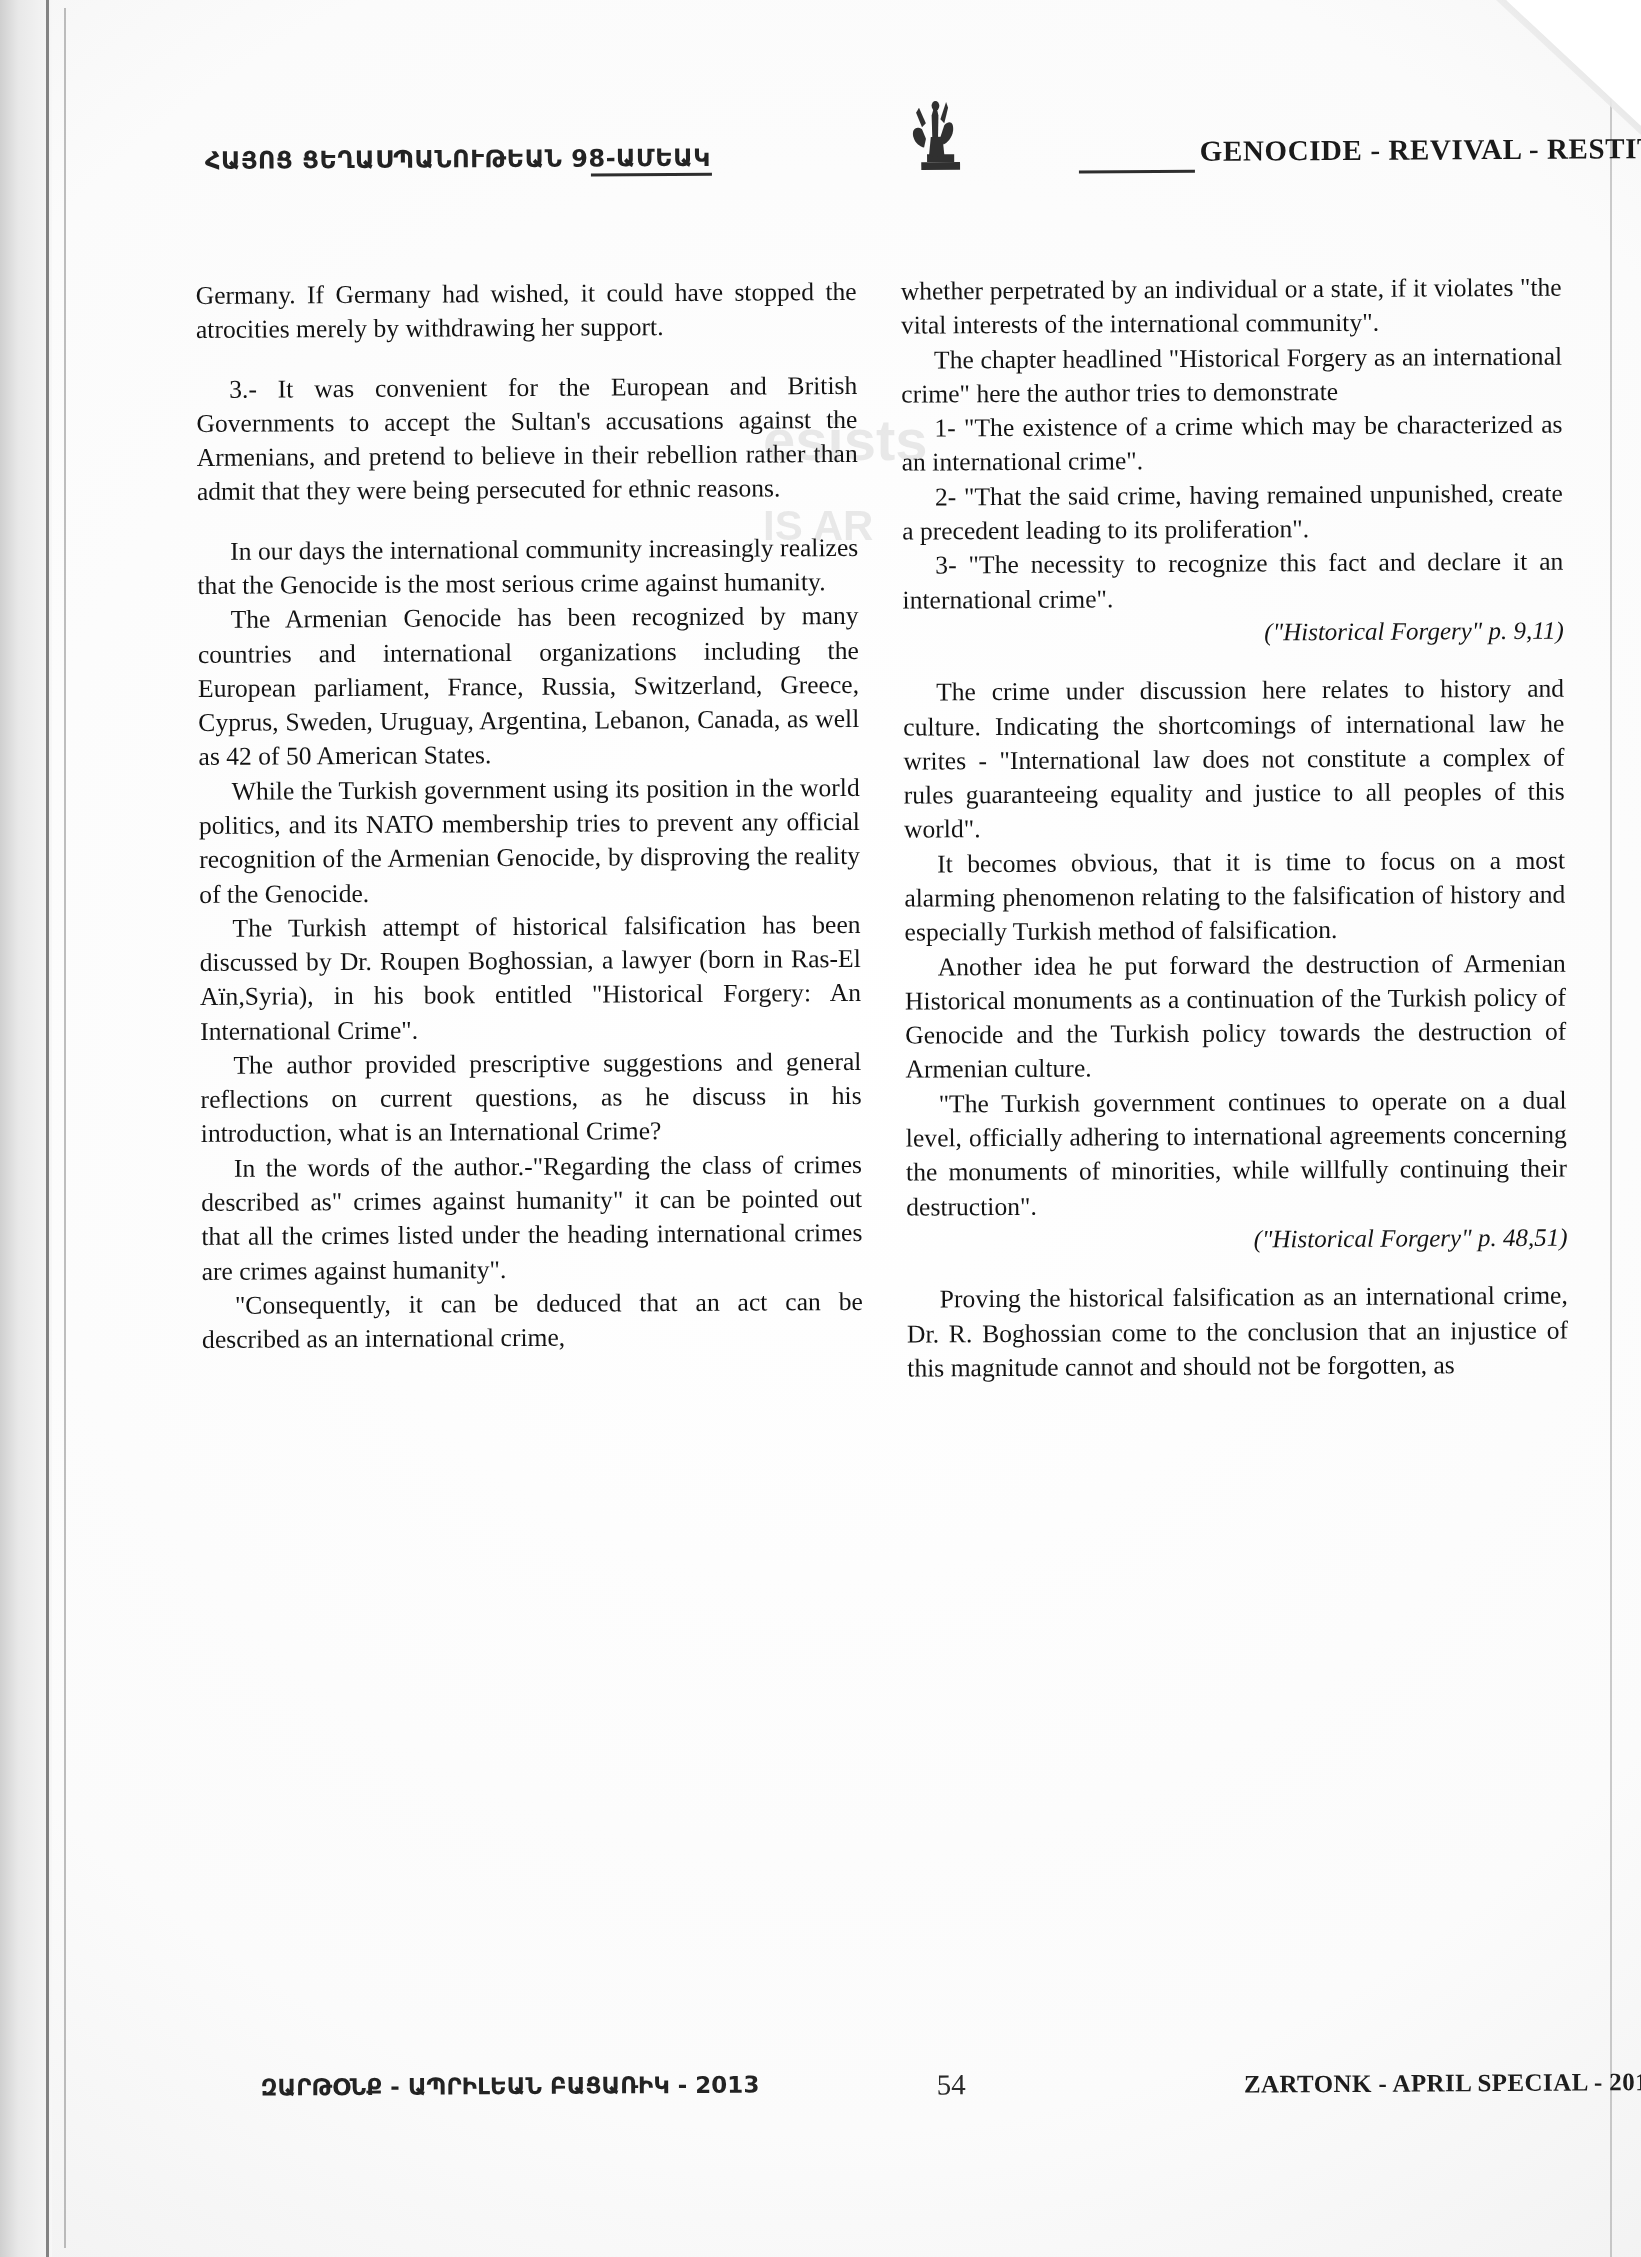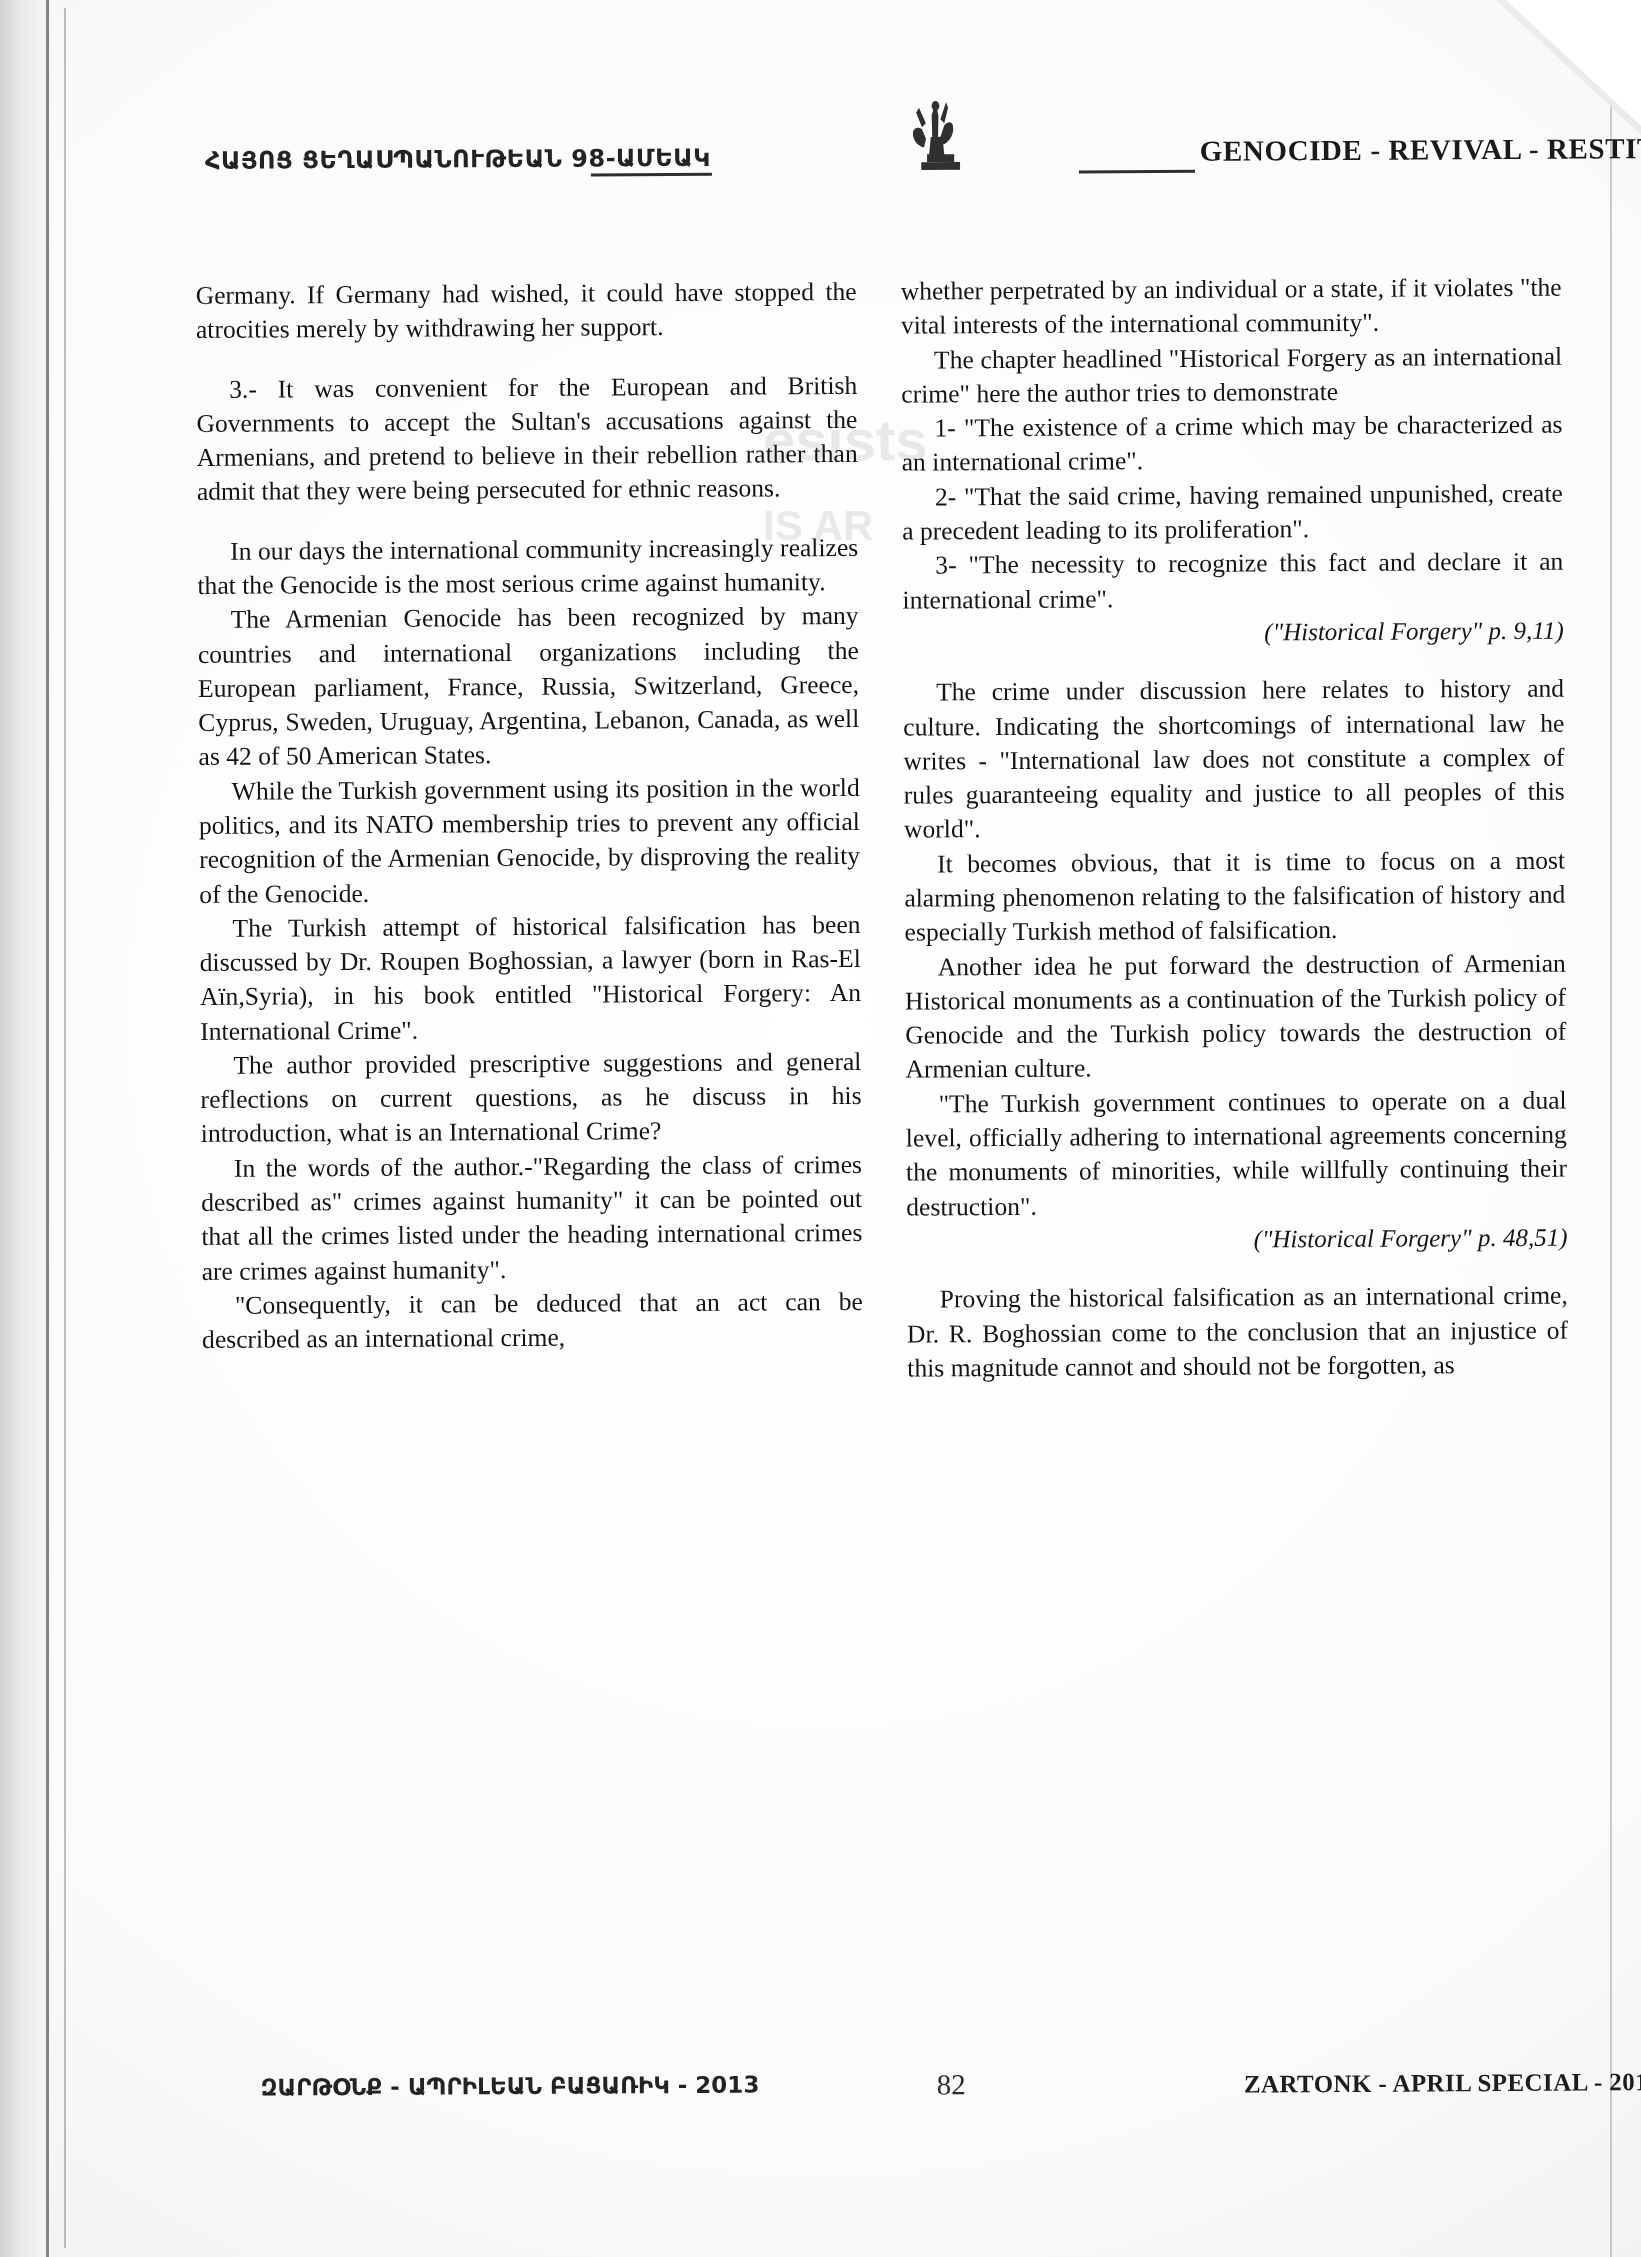--- a/index.html
+++ b/index.html
@@ -289,19 +289,19 @@
       <p>It becomes obvious, that it is time to focus on a most alarming phenomenon relating to the falsification of history and especially Turkish method of falsification.</p>
       <p>Another idea he put forward the destruction of Armenian Historical  monuments as a continuation of the Turkish policy of Genocide and the Turkish policy towards the destruction of Armenian culture.</p>
       <p>"The Turkish government continues to operate on a dual level, officially adhering to international agreements concerning the monuments of minorities, while willfully continuing their destruction".</p>
       <p class="cite">("Historical Forgery" p. 48,51)</p>
 
       <p class="gap">Proving the historical falsification as an international crime, Dr. R. Boghossian come to the conclusion that an injustice of this magnitude cannot and should not be forgotten, as</p>
     </div>
 
     <div class="footer">
       <div class="footer-left">ԶԱՐԹՕՆՔ - ԱՊՐԻԼԵԱՆ ԲԱՑԱՌԻԿ - 2013</div>
-      <div class="footer-page">82</div>
+      <div class="footer-page">54</div>
       <div class="footer-right">ZARTONK - APRIL SPECIAL - 2013</div>
     </div>
 
   </div>
 </div>
 
 
 </body></html>

